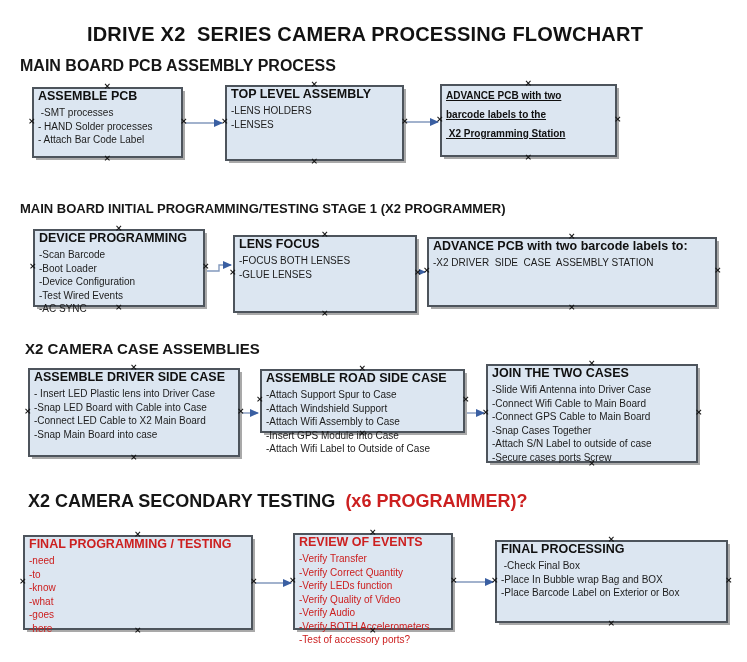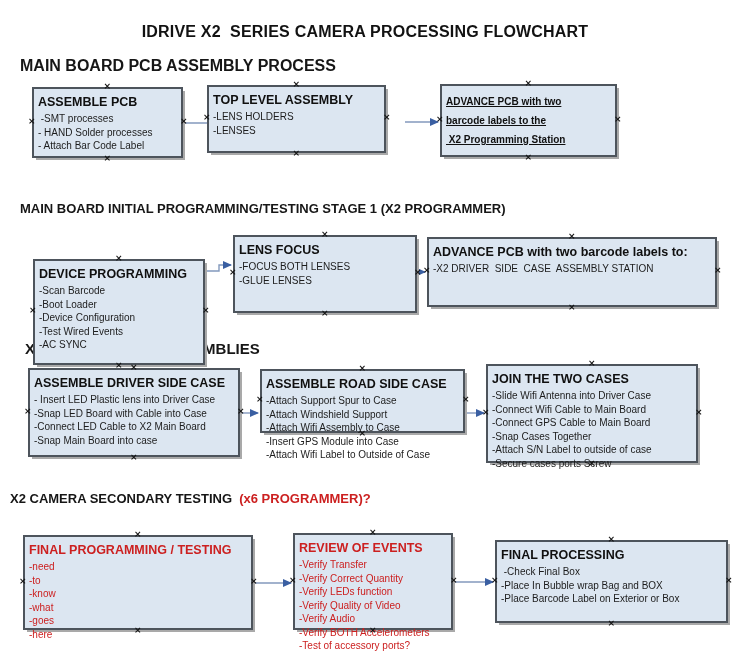--- a/index.html
+++ b/index.html
@@ -2,28 +2,28 @@
 <html><head>
 <meta charset="utf-8">
 <style>
   html,body{margin:0;padding:0;background:#ffffff;}
   #canvas{
     position:relative;width:747px;height:662px;background:#ffffff;overflow:hidden;
     font-family:"Liberation Sans","DejaVu Sans",sans-serif;color:#111;
   }
   .page-title{
     position:absolute;top:23px;left:0;width:730px;text-align:center;
-    font-size:16px;font-weight:bold;letter-spacing:.2px;white-space:pre;color:#121212;
+    font-size:20px;font-weight:bold;letter-spacing:.2px;white-space:pre;color:#121212;
   }
   .sec-head{position:absolute;font-weight:bold;white-space:pre;color:#161616;}
   .sec-head .hred{color:#cc2020;}
   .fbox{
     position:absolute;box-sizing:border-box;background:#dce6f1;
     border:2px solid #4d545c;box-shadow:3px 3px 0 -1px #a9a9a9;
-    padding:6px 4px;overflow:visible;
+    padding:0 4px;overflow:visible;
   }
   .fb-title{font-size:12.5px;font-weight:bold;line-height:15px;margin-bottom:2px;white-space:pre;color:#101010;}
   .fb-title.big{font-size:10px;line-height:19px;text-decoration:underline;}
   .fb-item{font-size:10px;line-height:13.5px;white-space:pre;color:#1c1c1c;}
   .fbox.red .fb-title,.fbox.red .fb-item{color:#cc2020;}
   
   .xm{position:absolute;width:7px;height:7px;line-height:7px;font-size:9px;font-weight:bold;
       color:#141414;text-align:center;font-family:"DejaVu Sans",sans-serif;}
   .xm::before{content:"\00d7";}
   .xm-t{top:-6px;left:50%;margin-left:-4px;}
@@ -35,21 +35,21 @@
 </head>
 <body>
 
 <div id="canvas">
 
   <div class="page-title">IDRIVE X2  SERIES CAMERA PROCESSING FLOWCHART</div>
 
   <div class="sec-head" style="left:20px;top:57px;font-size:16px;">MAIN BOARD PCB ASSEMBLY PROCESS</div>
   <div class="sec-head" style="left:20px;top:201px;font-size:13px;">MAIN BOARD INITIAL PROGRAMMING/TESTING STAGE 1 (X2 PROGRAMMER)</div>
   <div class="sec-head" style="left:25px;top:340px;font-size:15px;">X2 CAMERA CASE ASSEMBLIES</div>
-  <div class="sec-head" style="left:10px;top:491px;font-size:13px;"><span>X2 CAMERA SECONDARY TESTING</span><span class="hred">  (x6 PROGRAMMER)?</span></div>
+  <div class="sec-head" style="left:28px;top:491px;font-size:18px;"><span>X2 CAMERA SECONDARY TESTING</span><span class="hred">  (x6 PROGRAMMER)?</span></div>
 
   <svg class="arrows" width="747" height="662" viewBox="0 0 747 662">
     <defs>
       <marker id="ah" markerWidth="9" markerHeight="8" refX="8" refY="4" orient="auto" markerUnits="userSpaceOnUse">
         <path d="M0,0 L9,4 L0,8 z" fill="#3a5fa2"></path>
       </marker>
     </defs>
     <polyline points="185,123 222,123" fill="none" stroke="#8399bd" stroke-width="1.4" marker-end="url(#ah)"></polyline>
     <polyline points="405,122 438,122" fill="none" stroke="#8399bd" stroke-width="1.4" marker-end="url(#ah)"></polyline>
     <polyline points="207,271 219,271 219,265 231,265" fill="none" stroke="#8399bd" stroke-width="1.4" marker-end="url(#ah)"></polyline>
@@ -64,41 +64,41 @@
     <span class="xm xm-t"></span>
       <span class="xm xm-b"></span>
       <span class="xm xm-l"></span>
       <span class="xm xm-r"></span>
     <div class="fb-title">ASSEMBLE PCB</div>
     <div class="fb-item"> -SMT processes</div>
     <div class="fb-item">- HAND Solder processes</div>
     <div class="fb-item">- Attach Bar Code Label</div>
   </div>
 
-  <div class="fbox" style="left:207px;top:85px;width:179px;height:68px;">
+  <div class="fbox" style="left:225px;top:85px;width:179px;height:76px;">
     <span class="xm xm-t"></span>
       <span class="xm xm-b"></span>
       <span class="xm xm-l"></span>
       <span class="xm xm-r"></span>
     <div class="fb-title">TOP LEVEL ASSEMBLY</div>
     <div class="fb-item">-LENS HOLDERS</div>
     <div class="fb-item">-LENSES</div>
   </div>
 
   <div class="fbox" style="left:440px;top:84px;width:177px;height:73px;">
     <span class="xm xm-t"></span>
       <span class="xm xm-b"></span>
       <span class="xm xm-l"></span>
       <span class="xm xm-r"></span>
     <div class="fb-title big">ADVANCE PCB with two
 barcode labels to the
  X2 Programming Station</div>
   </div>
 
-  <div class="fbox" style="left:33px;top:229px;width:172px;height:106px;margin-top:30px;">
+  <div class="fbox" style="left:33px;top:229px;width:172px;height:78px;">
     <span class="xm xm-t"></span>
       <span class="xm xm-b"></span>
       <span class="xm xm-l"></span>
       <span class="xm xm-r"></span>
     <div class="fb-title">DEVICE PROGRAMMING</div>
     <div class="fb-item">-Scan Barcode</div>
     <div class="fb-item">-Boot Loader</div>
     <div class="fb-item">-Device Configuration</div>
     <div class="fb-item">-Test Wired Events</div>
     <div class="fb-item">-AC SYNC</div>

